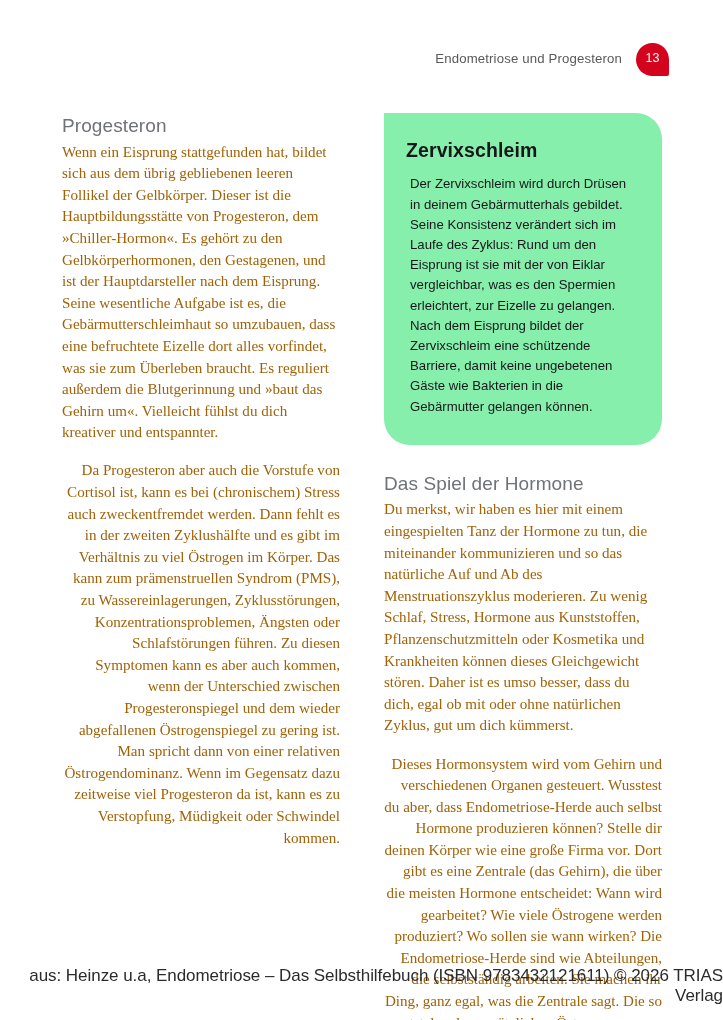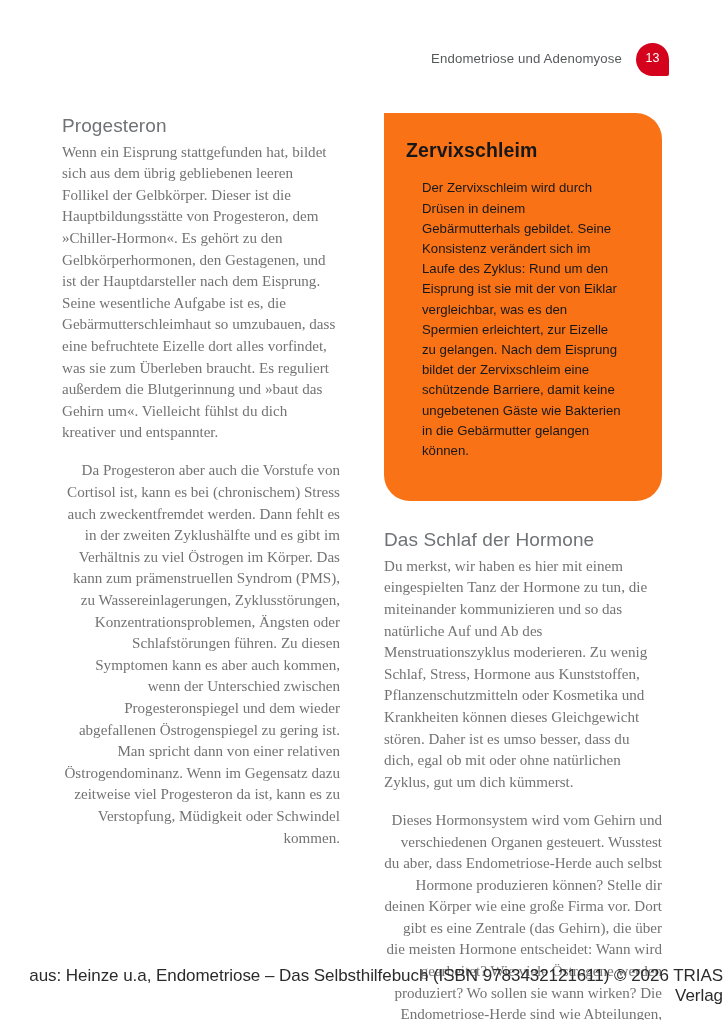--- a/index.html
+++ b/index.html
@@ -81,48 +81,48 @@
     letter-spacing: 0.1px;
   }
 
   p.body {
     margin: 0 0 16.5px 0;
     font-family: "Liberation Serif", serif;
     font-size: 15.1px;
     line-height: 21.6px;
     text-align: left;
     hyphens: manual;
-    color: #737373;
+    color: #a16207;
   }
   p.body:last-child { margin-bottom: 0; text-align: right; }
 
   
   .callout {
-    background: #f97316;
+    background: #86efac;
     border-radius: 0 26px 26px 26px;
     padding: 26px 24px 24px 22px;
     box-sizing: border-box;
     width: 278px;
     margin-bottom: 26px;
   }
   .callout-title {
     font-family: "Liberation Sans", sans-serif;
     font-weight: 700;
     font-size: 19.5px;
     line-height: 1.2;
     color: #17171a;
     margin: 0 0 12px 0;
     letter-spacing: 0.1px;
   }
   .callout-text {
     font-family: "Liberation Sans", sans-serif;
     font-size: 13.2px;
     line-height: 20.2px;
     color: #17171a;
-    margin: 16px;
+    margin: 4px;
   }
 
   
   .footer {
     position: absolute;
     left: 0;
     right: 0;
     bottom: 14px;
     text-align: right;
     font-family: "Liberation Sans", sans-serif;
@@ -130,40 +130,40 @@
     color: #2b2b2b;
     letter-spacing: -0.05px;
   }
 </style>
 </head>
 <body>
 
 <div class="page">
 
   <div class="running-head">
-    <span class="running-head-title">Endometriose und Adenomyose</span>
+    <span class="running-head-title">Endometriose und Progesteron</span>
     <span class="page-badge">13</span>
   </div>
 
   <div class="columns">
 
     <div class="col">
       <h2 class="section-heading">Progesteron</h2>
       <p class="body">Wenn ein Eisprung stattgefunden hat, bildet sich aus dem übrig gebliebenen leeren Follikel der Gelbkörper. Dieser ist die Hauptbildungsstätte von Progesteron, dem »Chiller-Hormon«. Es gehört zu den Gelbkörperhormonen, den Gestagenen, und ist der Hauptdarsteller nach dem Eisprung. Seine wesentliche Aufgabe ist es, die Gebärmutterschleimhaut so umzubauen, dass eine befruchtete Eizelle dort alles vorfindet, was sie zum Überleben braucht. Es reguliert außerdem die Blutgerinnung und »baut das Gehirn um«. Vielleicht fühlst du dich kreativer und entspannter.</p>
       <p class="body">Da Progesteron aber auch die Vorstufe von Cortisol ist, kann es bei (chronischem) Stress auch zweckentfremdet werden. Dann fehlt es in der zweiten Zyklushälfte und es gibt im Verhältnis zu viel Östrogen im Körper. Das kann zum prämenstruellen Syndrom (PMS), zu Wassereinlagerungen, Zyklusstörungen, Konzentrationsproblemen, Ängsten oder Schlafstörungen führen. Zu diesen Symptomen kann es aber auch kommen, wenn der Unterschied zwischen Progesteronspiegel und dem wieder abgefallenen Östrogenspiegel zu gering ist. Man spricht dann von einer relativen Östrogendominanz. Wenn im Gegensatz dazu zeitweise viel Progesteron da ist, kann es zu Verstopfung, Müdigkeit oder Schwindel kommen.</p>
     </div>
 
     <div class="col">
 
       <div class="callout">
         <h3 class="callout-title">Zervixschleim</h3>
         <p class="callout-text">Der Zervixschleim wird durch Drüsen in deinem Gebärmutterhals gebildet. Seine Konsistenz verändert sich im Laufe des Zyklus: Rund um den Eisprung ist sie mit der von Eiklar vergleichbar, was es den Spermien erleichtert, zur Eizelle zu gelangen. Nach dem Eisprung bildet der Zervixschleim eine schützende Barriere, damit keine ungebetenen Gäste wie Bakterien in die Gebärmutter gelangen können.</p>
       </div>
 
-      <h2 class="section-heading">Das Schlaf der Hormone</h2>
+      <h2 class="section-heading">Das Spiel der Hormone</h2>
       <p class="body">Du merkst, wir haben es hier mit einem eingespielten Tanz der Hormone zu tun, die miteinander kommunizieren und so das natürliche Auf und Ab des Menstruationszyklus moderieren. Zu wenig Schlaf, Stress, Hormone aus Kunststoffen, Pflanzenschutzmitteln oder Kosmetika und Krankheiten können dieses Gleichgewicht stören. Daher ist es umso besser, dass du dich, egal ob mit oder ohne natürlichen Zyklus, gut um dich kümmerst.</p>
       <p class="body">Dieses Hormonsystem wird vom Gehirn und verschiedenen Organen gesteuert. Wusstest du aber, dass Endometriose-Herde auch selbst Hormone produzieren können? Stelle dir deinen Körper wie eine große Firma vor. Dort gibt es eine Zentrale (das Gehirn), die über die meisten Hormone entscheidet: Wann wird gearbeitet? Wie viele Östrogene werden produziert? Wo sollen sie wann wirken? Die Endometriose-Herde sind wie Abteilungen, die selbstständig arbeiten. Sie machen ihr Ding, ganz egal, was die Zentrale sagt. Die so entstehenden zusätzlichen Östrogene sorgen dafür, dass die Herde aktiv bleiben und Schmerzen, Entzündungen und</p>
     </div>
 
   </div>
 
   <div class="footer">aus: Heinze u.a, Endometriose – Das Selbsthilfebuch (ISBN 9783432121611) © 2026 TRIAS Verlag</div>
 
 </div>
 

